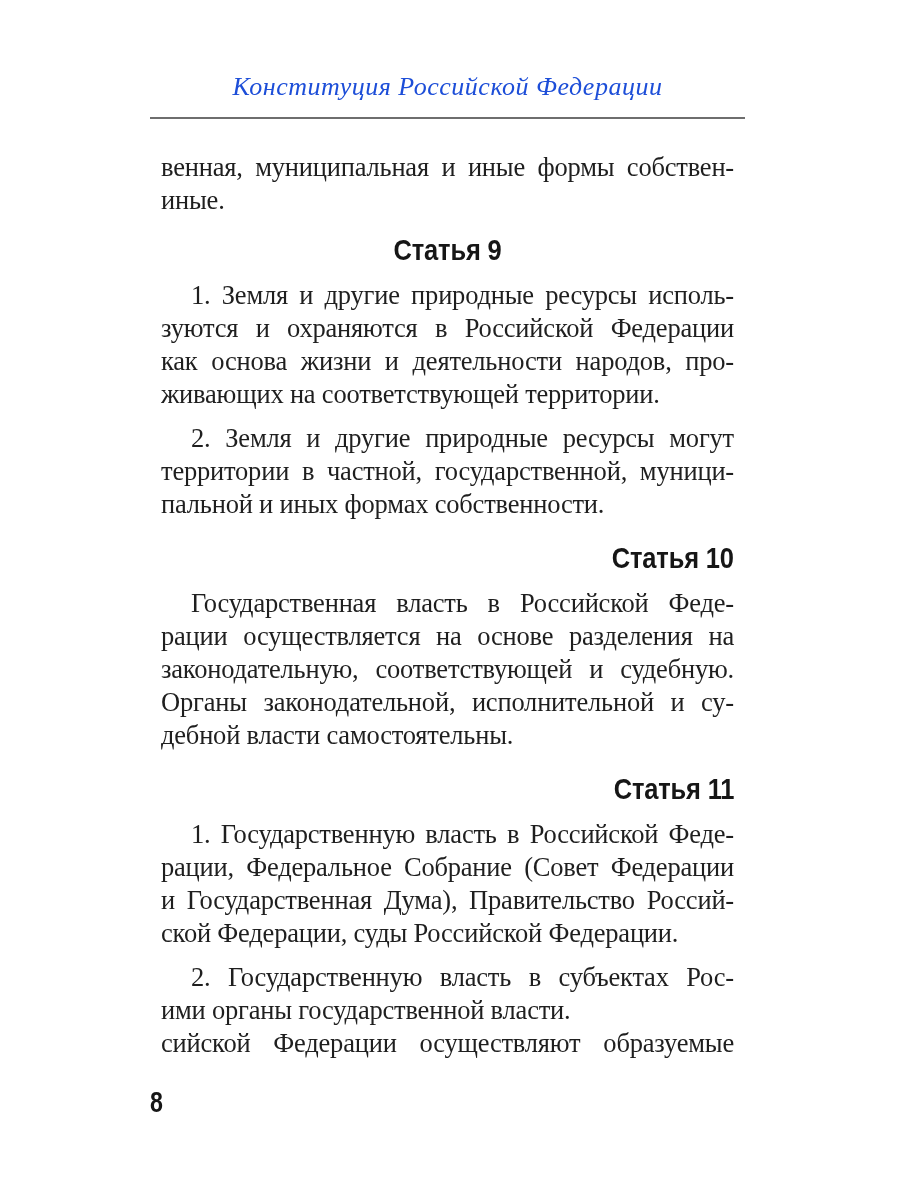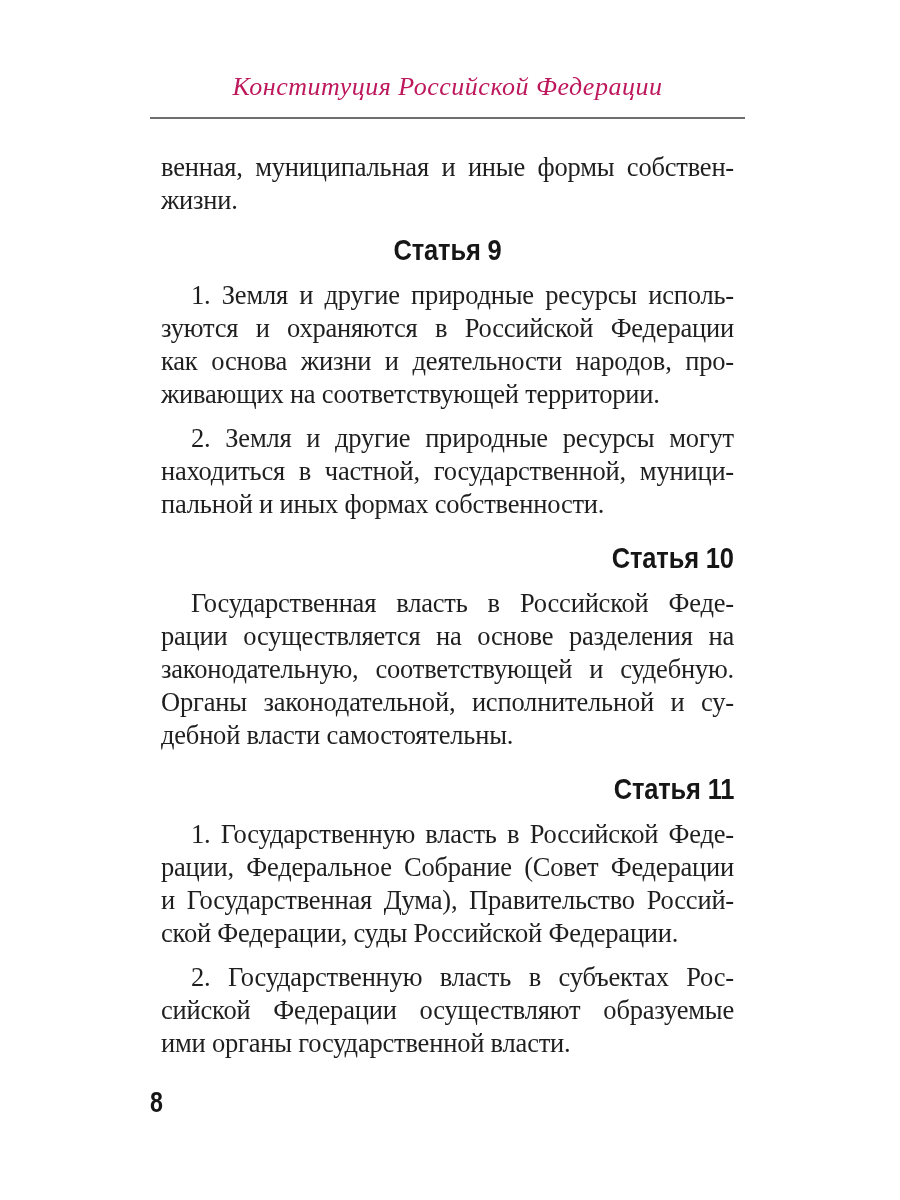--- a/index.html
+++ b/index.html
@@ -20,21 +20,21 @@
   .running-header {
     position: absolute;
     left: 150px;
     top: 72px;
     width: 595px;
     text-align: center;
     font-family: "Liberation Serif", serif;
     font-style: italic;
     font-size: 26px;
     line-height: 30px;
-    color: #be185d;
+    color: #1d4ed8;
     letter-spacing: 0.5px;
   }
   .header-rule {
     position: absolute;
     left: 150px;
     top: 117px;
     width: 595px;
     height: 2px;
     background: #6e6e6e;
   }
@@ -101,37 +101,37 @@
 <div class="page">
 
   <div class="running-header">Конституция Российской Федерации</div>
 
   <div class="header-rule"></div>
 
   <div class="content">
 
     <div class="para">
       <div class="para-line">венная, муниципальная и иные формы собствен-</div>
-      <div class="para-line last">жизни.</div>
+      <div class="para-line last">иные.</div>
     </div>
 
     <div class="article-heading">
       <span class="ht">Статья 9</span>
     </div>
 
     <div class="para">
       <div class="para-line first-indent">1. Земля и другие природные ресурсы исполь-</div>
       <div class="para-line">зуются и охраняются в Российской Федерации</div>
       <div class="para-line">как основа жизни и деятельности народов, про-</div>
       <div class="para-line last">живающих на соответствующей территории.</div>
     </div>
 
     <div class="para">
       <div class="para-line first-indent">2. Земля и другие природные ресурсы могут</div>
-      <div class="para-line">находиться в частной, государственной, муници-</div>
+      <div class="para-line">территории в частной, государственной, муници-</div>
       <div class="para-line last">пальной и иных формах собственности.</div>
     </div>
 
     <div class="article-heading wide-gap">
       <span class="ht">Статья 10</span>
     </div>
 
     <div class="para">
       <div class="para-line first-indent">Государственная власть в Российской Феде-</div>
       <div class="para-line">рации осуществляется на основе разделения на</div>
@@ -146,21 +146,21 @@
 
     <div class="para">
       <div class="para-line first-indent">1. Государственную власть в Российской Феде-</div>
       <div class="para-line">рации, Федеральное Собрание (Совет Федерации</div>
       <div class="para-line">и Государственная Дума), Правительство Россий-</div>
       <div class="para-line last">ской Федерации, суды Российской Федерации.</div>
     </div>
 
     <div class="para">
       <div class="para-line first-indent">2. Государственную власть в субъектах Рос-</div>
+      <div class="para-line last">ими органы государственной власти.</div>
       <div class="para-line">сийской Федерации осуществляют образуемые</div>
-      <div class="para-line last">ими органы государственной власти.</div>
     </div>
 
   </div>
 
   <div class="page-number">8</div>
 
 </div>
 
 </body></html>

